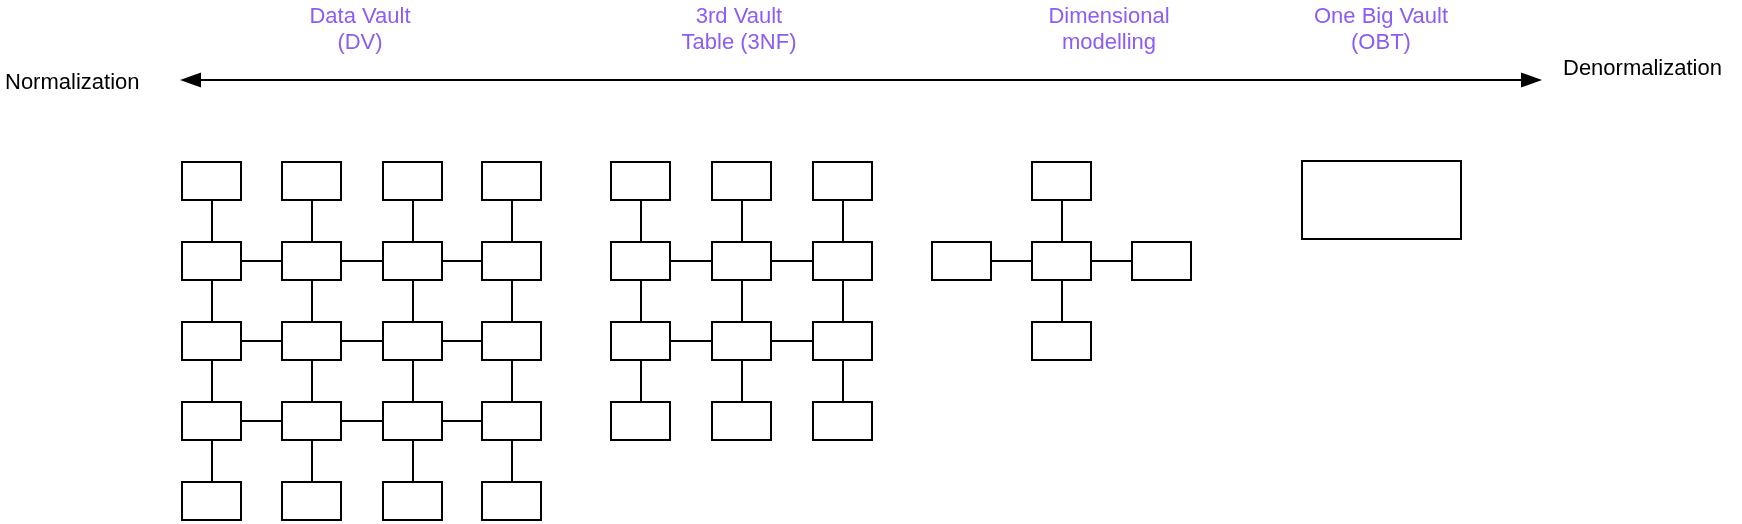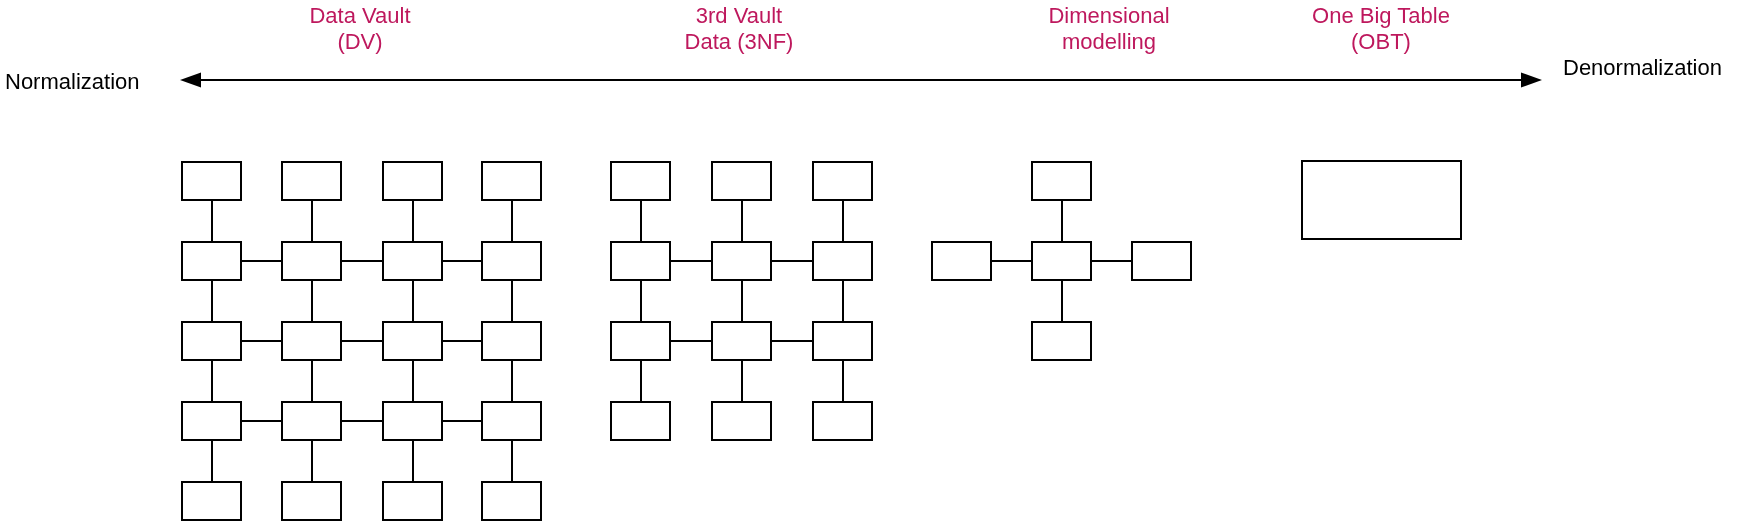--- a/index.html
+++ b/index.html
@@ -23,21 +23,21 @@
   #label-left  { left: 5px;    top: 69px; }
   #label-right { left: 1563px; top: 55px; }
   .category-label {
     position: absolute;
     top: 3px;
     transform: translateX(-50%);
     text-align: center;
     font-size: 22px;
     line-height: 26px;
     white-space: nowrap;
-    color: #be185d;
+    color: #8b5cf6;
   }
   #arrow-svg {
     position: absolute;
     left: 0;
     top: 0;
     pointer-events: none;
   }
   .schema {
     position: absolute;
     inset: 0;
@@ -67,28 +67,28 @@
       <path d="M 1542 80 L 1521 72.5 L 1521 87.5 Z" fill="#000000"></path>
     </svg>
 
   <div id="category-labels">
       <div class="category-label" style="left: 360px;">
         <div>Data Vault</div>
         <div>(DV)</div>
       </div>
       <div class="category-label" style="left: 739px;">
         <div>3rd Vault</div>
-        <div>Data (3NF)</div>
+        <div>Table (3NF)</div>
       </div>
       <div class="category-label" style="left: 1061px; margin-left: 48px;">
         <div>Dimensional</div>
         <div>modelling</div>
       </div>
       <div class="category-label" style="left: 1381px;">
-        <div>One Big Table</div>
+        <div>One Big Vault</div>
         <div>(OBT)</div>
       </div>
     </div>
 
   <div id="schemas">
       <div class="schema">
         <div class="schema-box" style="left: 181px; top: 161px; width: 61px; height: 40px; border-color: rgb(0, 0, 0); background: rgb(255, 255, 255);"></div>
         <div class="schema-box" style="left: 281px; top: 161px; width: 61px; height: 40px; border-color: rgb(0, 0, 0); background: rgb(255, 255, 255);"></div>
         <div class="schema-box" style="left: 382px; top: 161px; width: 61px; height: 40px; border-color: rgb(0, 0, 0); background: rgb(255, 255, 255);"></div>
         <div class="schema-box" style="left: 481px; top: 161px; width: 61px; height: 40px; border-color: rgb(0, 0, 0); background: rgb(255, 255, 255);"></div>

